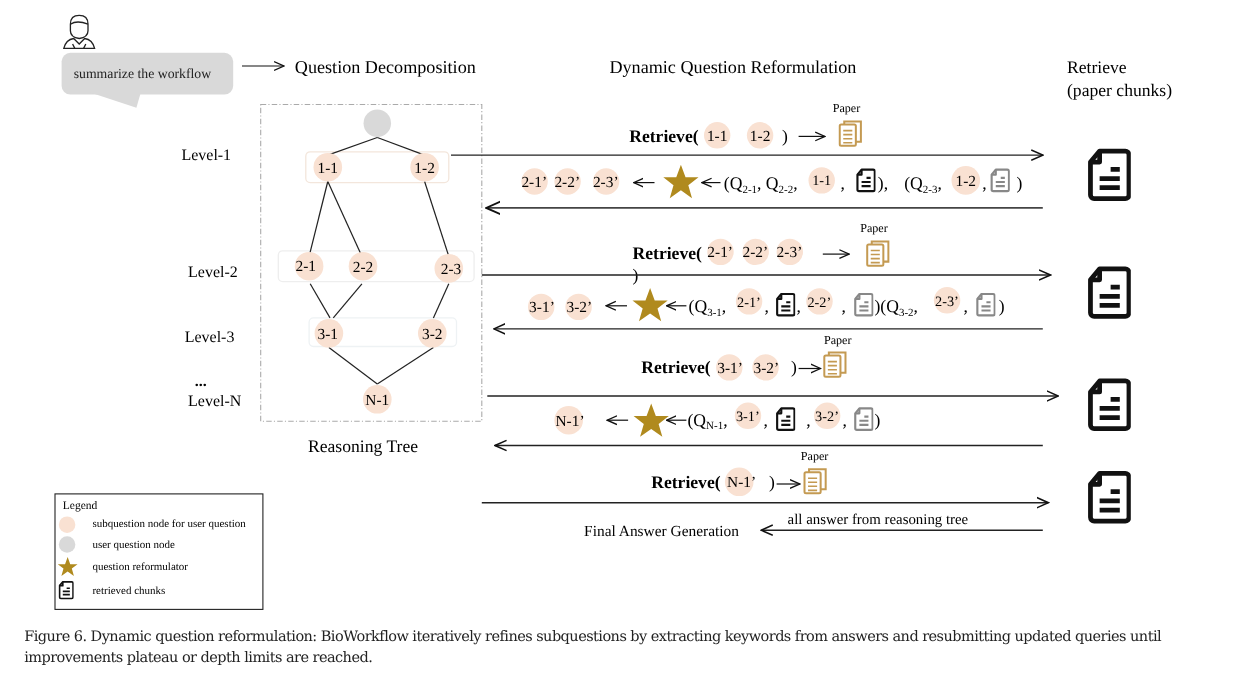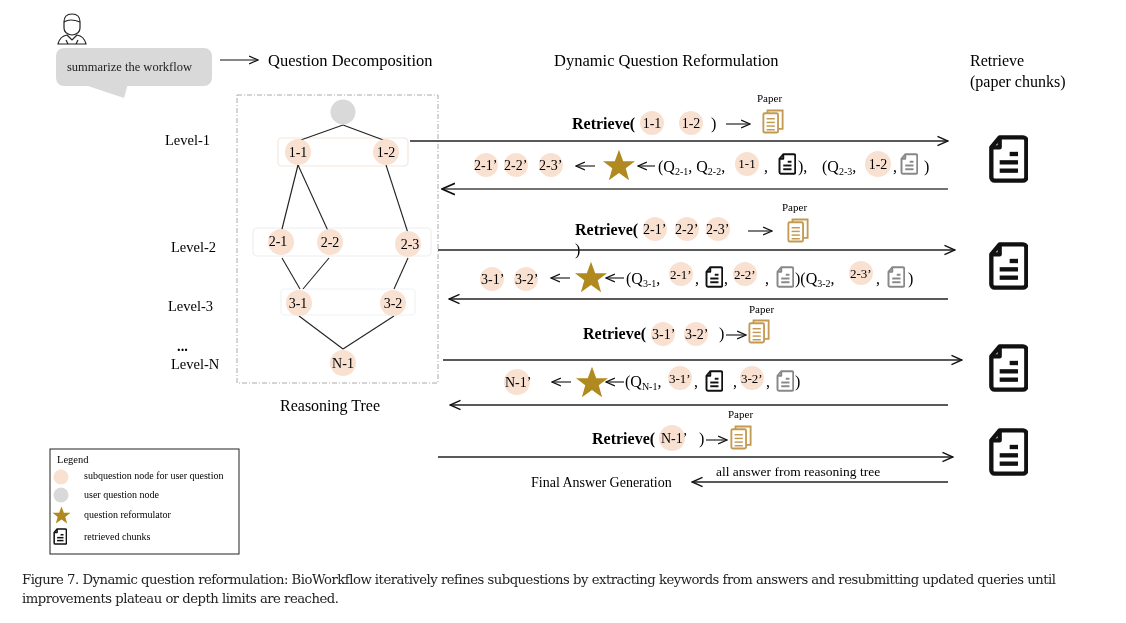--- a/index.html
+++ b/index.html
@@ -251,13 +251,13 @@
     <text x="84" y="479" font-size="10">subquestion node for user question</text>
     <circle cx="61" cy="495" r="7.5" fill="#d9d9d9"></circle>
     <text x="84" y="498" font-size="10">user question node</text>
     <use href="#star" x="52" y="506" width="19" height="18"></use>
     <text x="84" y="518" font-size="10">question reformulator</text>
     <use href="#doc" x="53" y="527" width="14" height="19" style="color:#111"></use>
     <text x="84" y="540" font-size="10">retrieved chunks</text>
   </g>
 </svg>
 
-<div class="caption">Figure 7. Dynamic question reformulation: BioWorkflow iteratively refines subquestions by extracting keywords from answers and resubmitting updated queries until improvements plateau or depth limits are reached.</div>
+<div class="caption">Figure 6. Dynamic question reformulation: BioWorkflow iteratively refines subquestions by extracting keywords from answers and resubmitting updated queries until improvements plateau or depth limits are reached.</div>
 
 </body></html>

